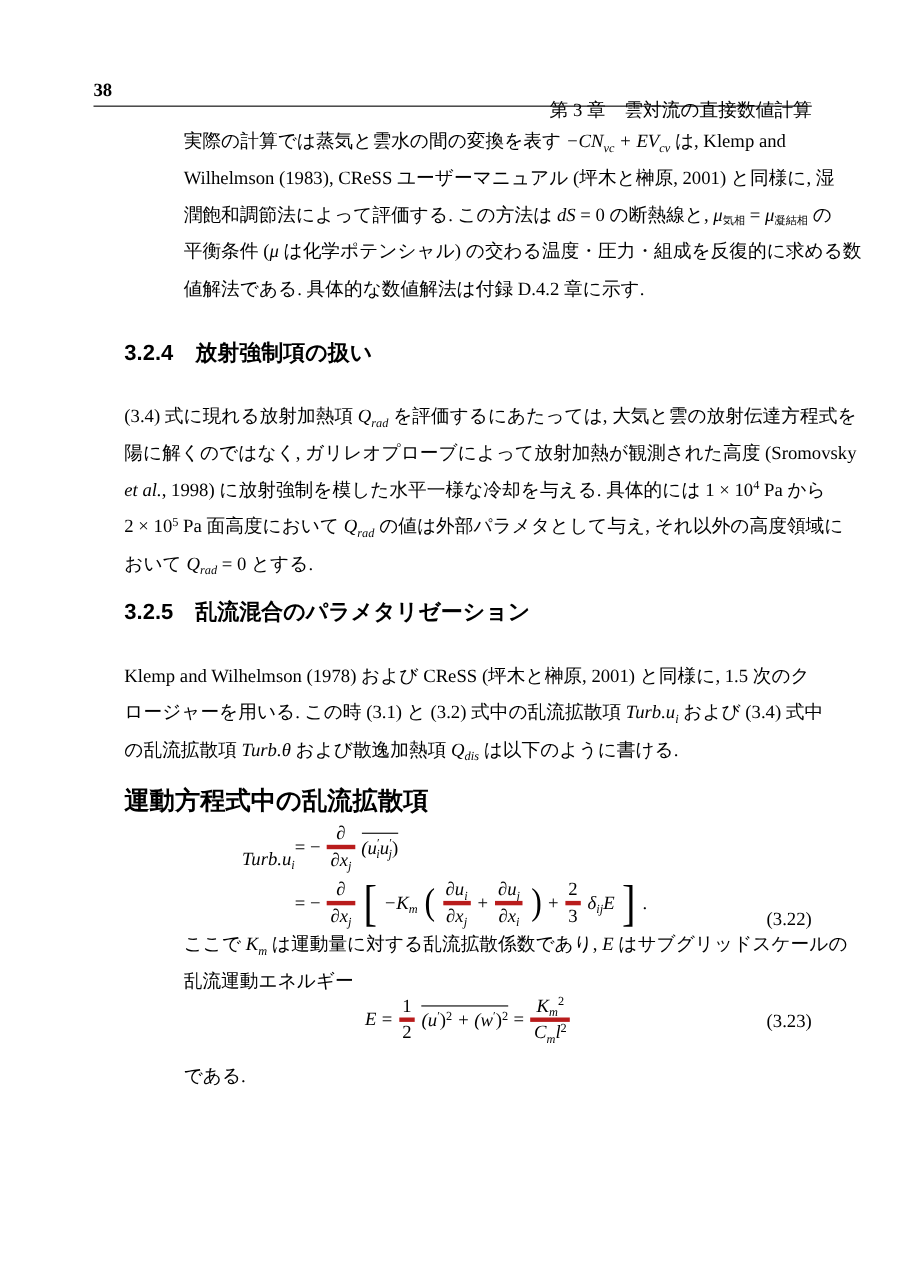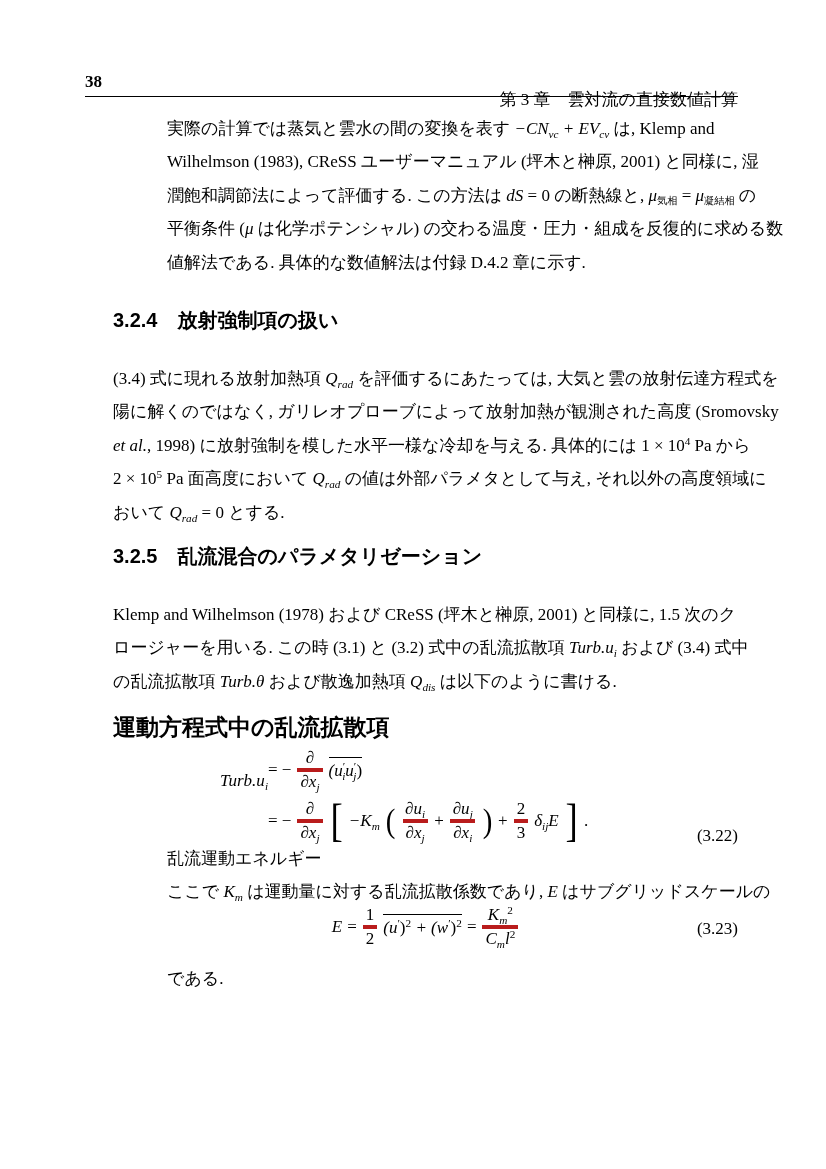--- a/index.html
+++ b/index.html
@@ -119,22 +119,22 @@
           </span>
         <span class="tk"><span class="mi">δ</span><sub class="mi">ij</sub><span class="mi">E</span></span>
         <span class="bigb">]</span>
         <span class="tk">.</span>
       </span>
     </div>
     <span class="eqnum" style="top:78px;">(3.22)</span>
   </div>
 
   <div class="abs" style="left:167px;top:842px;">
+    <div class="bl"><span>ここで </span><span class="mi">K</span><sub class="mi">m</sub><span> は運動量に対する乱流拡散係数であり, </span><span class="mi">E</span><span> はサブグリッドスケールの</span></div>
     <div class="bl">乱流運動エネルギー</div>
-    <div class="bl"><span>ここで </span><span class="mi">K</span><sub class="mi">m</sub><span> は運動量に対する乱流拡散係数であり, </span><span class="mi">E</span><span> はサブグリッドスケールの</span></div>
   </div>
 
   <div class="eqblock" style="left:113px;top:905px;">
     <div class="eqcenter">
       <span class="tk mi">E</span>
       <span class="tk">=</span>
       <span class="frac">
           <span class="fn">1</span>
           <span class="fd">2</span>
         </span>

